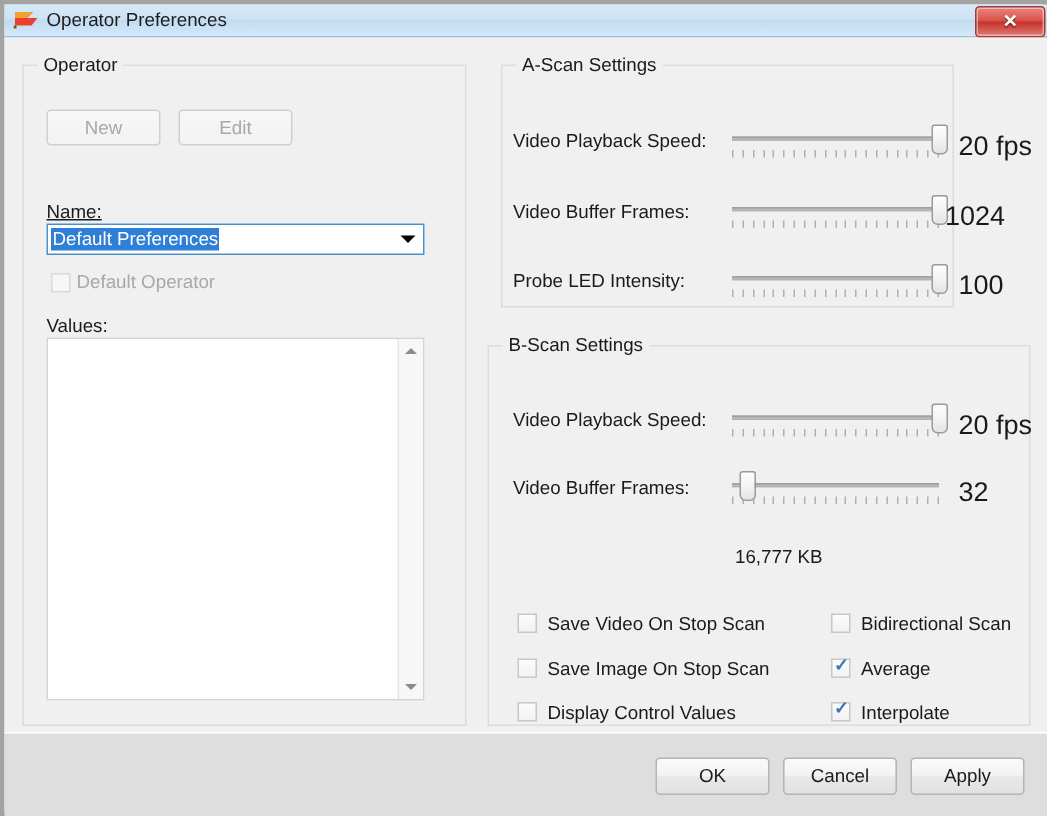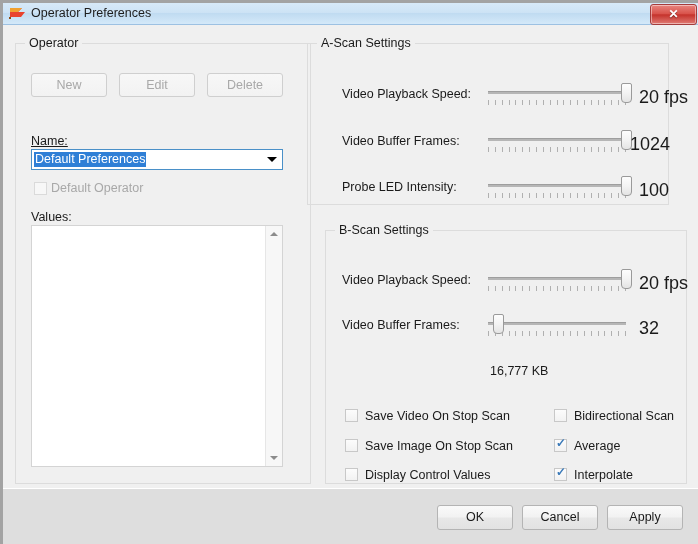--- a/index.html
+++ b/index.html
@@ -95,21 +95,21 @@
     top: -8px;
     left: 9px;
     background: #f0f0f0;
     padding: 0 4px;
     font-size: 12.5px;
     color: #1a1a1a;
     white-space: nowrap;
   }
 
   #grp-operator { left: 12px; top: 18px; width: 296px; height: 441px; }
-  #grp-ascan    { left: 304px; top: 18px; width: 362px; height: 162px; }
+  #grp-ascan    { left: 331px; top: 18px; width: 302px; height: 162px; }
   #grp-bscan    { left: 322px; top: 205px; width: 362px; height: 254px; }
 
   
   .btn {
     position: absolute;
     box-sizing: border-box;
     border: 1px solid #b4b4b4;
     border-radius: 3px;
     background: linear-gradient(to bottom, #fafafa 0%, #f2f2f2 48%, #e8e8e8 52%, #e2e2e2 100%);
     font-size: 12.5px;
@@ -308,21 +308,20 @@
   </div>
 
   <div id="client">
 
     <div class="groupbox" id="grp-operator">
       <div class="group-title">Operator</div>
     </div>
 
     <div class="btn disabled" id="btn-new">New</div>
     <div class="btn disabled" id="btn-edit">Edit</div>
-    <div class="btn disabled" id="btn-delete">Delete</div>
 
     <div class="lbl" id="lbl-name">Name:</div>
 
     <div id="combo">
       <div id="combo-value">Default Preferences</div>
       <div id="combo-arrow"></div>
     </div>
 
     <div class="cb-box dim" id="cb-default-op"></div>
     <div class="lbl dim" id="lbl-default-op">Default Operator</div>

